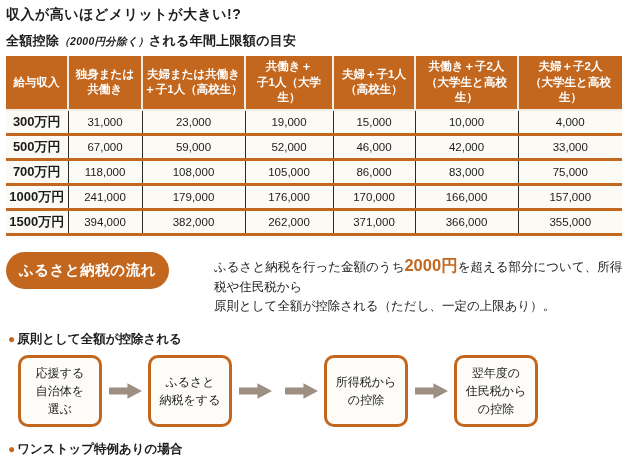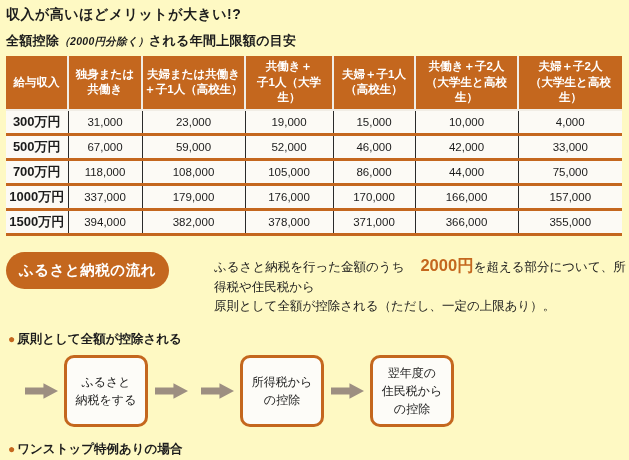--- a/index.html
+++ b/index.html
@@ -1,20 +1,20 @@
 <!DOCTYPE html>
 <html><head>
 <meta charset="utf-8">
 <style>
   * { margin: 0; padding: 0; box-sizing: border-box; }
   html, body { background: #f1ede5; }
   .page {
     position: relative;
     width: 629px; height: 460px;
-    background: #fef9c3;
+    background: #ffffff;
     font-family: "Liberation Sans", "DejaVu Sans", sans-serif;
     color: #1c1c1c;
     overflow: hidden;
     padding: 6px 0 0 6px;
   }
   .title { font-size: 14px; font-weight: bold; letter-spacing: 0.5px; }
   .subtitle { font-size: 13px; font-weight: bold; margin-top: 8px; letter-spacing: 0.3px; }
   .sub-small { font-size: 10.5px; font-style: italic; }
 
   
@@ -63,21 +63,21 @@
     width: 163px; height: 37px;
     background: #c4671e;
     border-radius: 19px;
     color: #fff;
     font-size: 14.5px; font-weight: bold;
     display: flex; align-items: center; justify-content: center;
     flex: 0 0 auto;
     letter-spacing: 0.5px;
   }
   .desc { margin-left: 24px; font-size: 12.5px; line-height: 1.55; padding-top: 1px; }
-  .desc .hl { color: #c4671e; font-weight: bold; font-size: 16.5px; margin-left: 16px; }
+  .desc .hl { color: #c4671e; font-weight: bold; font-size: 16.5px; }
 
   
   .flow-label {
     margin: 14px 0 7px 2px;
     font-size: 12.5px; font-weight: bold;
     display: flex; align-items: center;
   }
   .flow-label .bullet { color: #c4671e; font-size: 12px; margin-right: 2px; }
   .flow-row { display: flex; align-items: stretch; margin-left: 12px; }
   .fbox {
@@ -158,37 +158,37 @@
         <td>46,000</td>
         <td>42,000</td>
         <td>33,000</td>
       </tr>
       <tr>
         <td class="rowlabel">700万円</td>
         <td>118,000</td>
         <td>108,000</td>
         <td>105,000</td>
         <td>86,000</td>
-        <td>44,000</td>
+        <td>83,000</td>
         <td>75,000</td>
       </tr>
       <tr>
         <td class="rowlabel">1000万円</td>
-        <td>337,000</td>
+        <td>241,000</td>
         <td>179,000</td>
         <td>176,000</td>
         <td>170,000</td>
         <td>166,000</td>
         <td>157,000</td>
       </tr>
       <tr>
         <td class="rowlabel">1500万円</td>
         <td>394,000</td>
         <td>382,000</td>
-        <td>378,000</td>
+        <td>262,000</td>
         <td>371,000</td>
         <td>366,000</td>
         <td>355,000</td>
       </tr>
     </tbody>
   </table>
 
   <div class="intro">
     <div class="badge">ふるさと納税の流れ</div>
     <div class="desc">
@@ -196,20 +196,23 @@
       <div>原則として全額が控除される（ただし、一定の上限あり）。</div>
     </div>
   </div>
 
   <div class="flow-section">
     <div class="flow-label">
         <span class="bullet">●</span>
         <span>原則として全額が控除される</span>
       </div>
     <div class="flow-row">
+      <div class="fbox">応援する
+自治体を
+選ぶ</div>
       <div class="arrow">
           <svg viewBox="0 0 34 16">
             <path d="M0 4.5 H19 V0 L34 8 L19 16 V11.5 H0 Z"></path>
           </svg>
         </div>
       <div class="fbox">ふるさと
 納税をする</div>
       <div class="arrow">
           <svg viewBox="0 0 34 16">
             <path d="M0 4.5 H19 V0 L34 8 L19 16 V11.5 H0 Z"></path>

